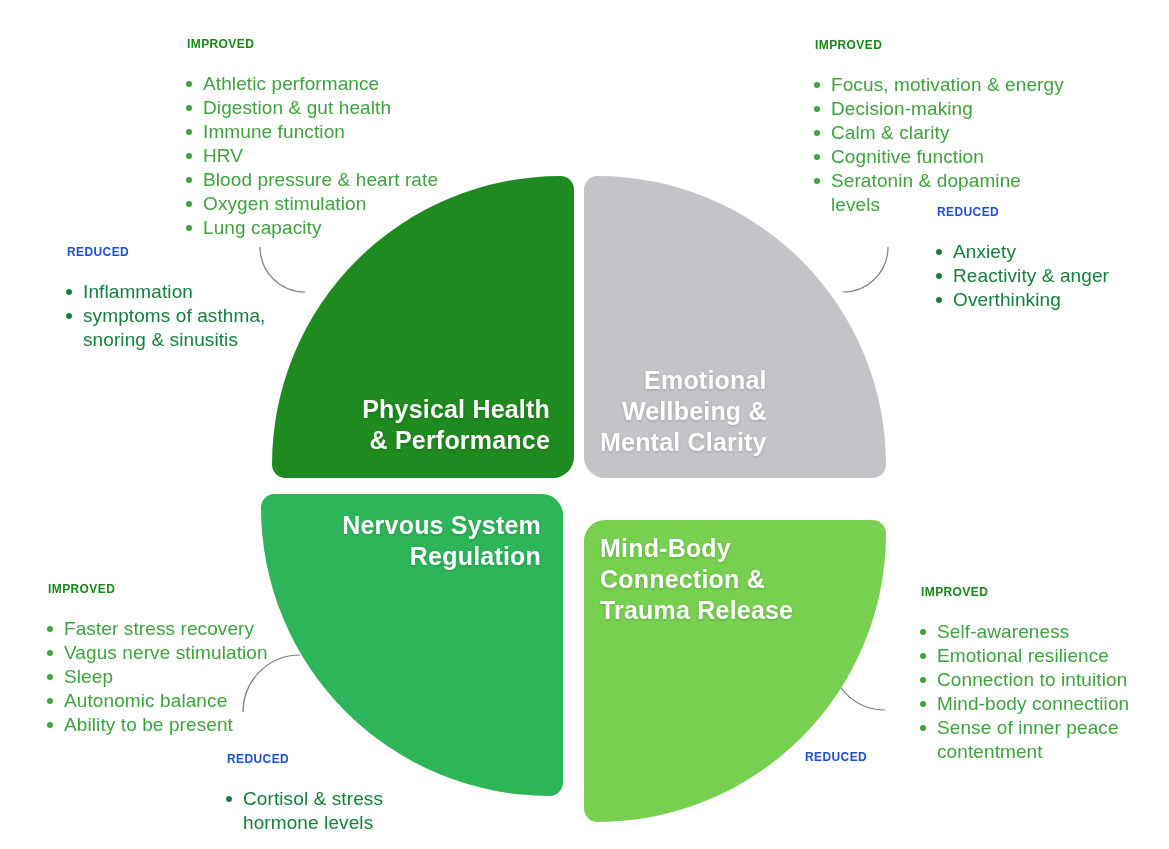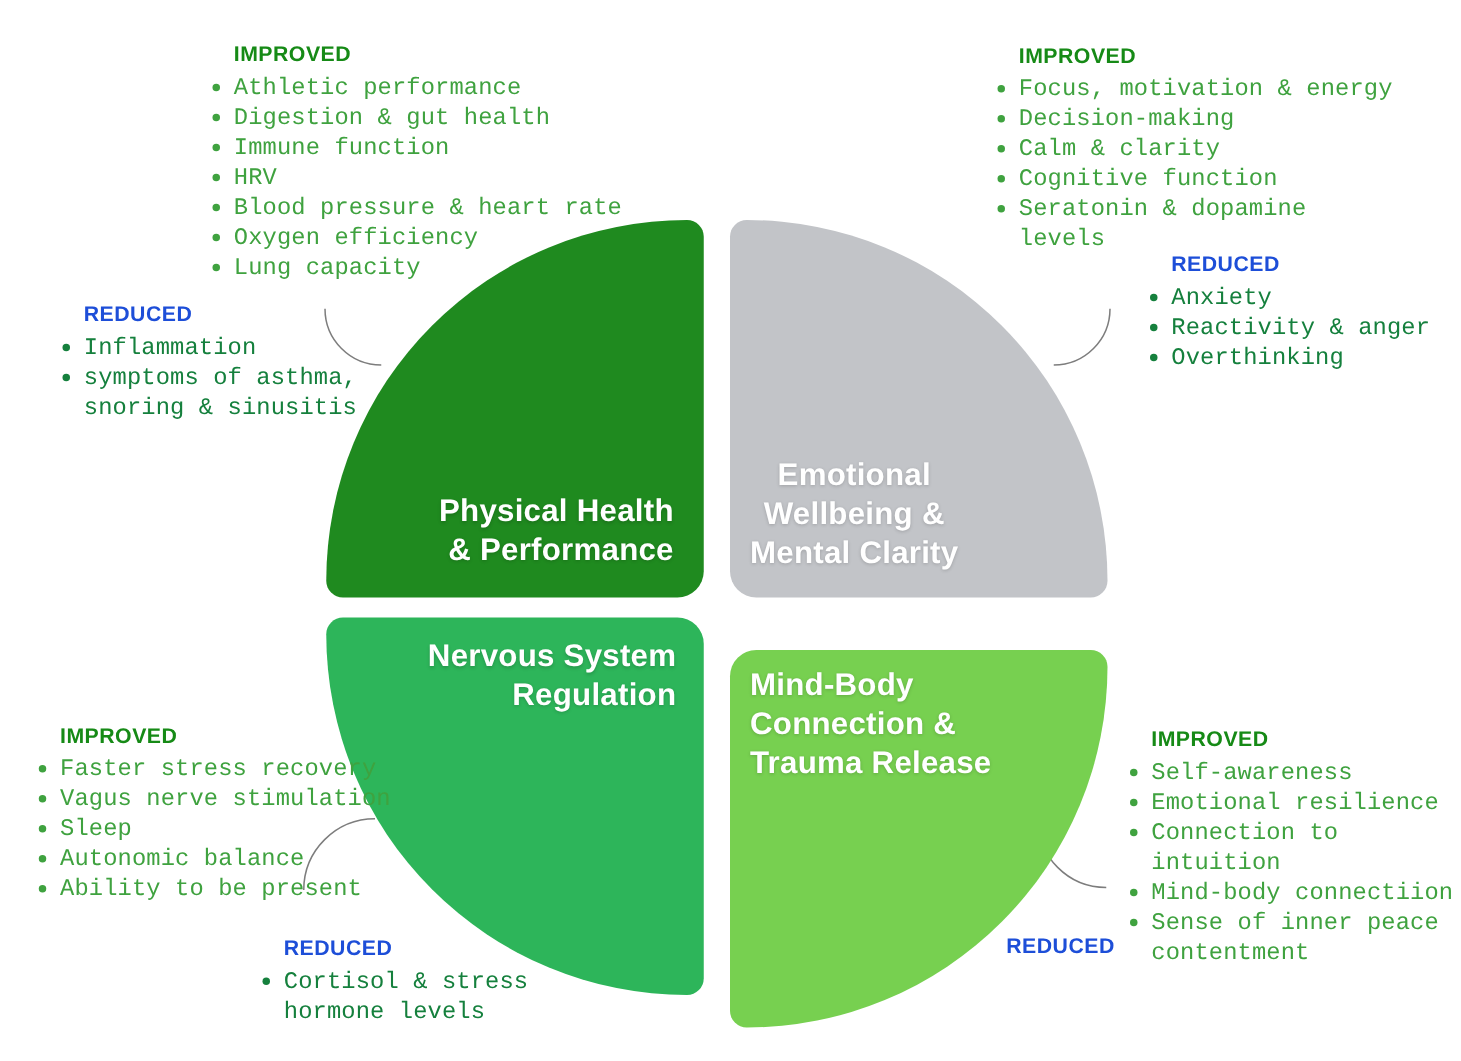--- a/index.html
+++ b/index.html
@@ -2,39 +2,39 @@
 <html><head>
 <meta charset="utf-8">
 <style>
   html,body{margin:0;padding:0;background:#fff;}
   #canvas{
     position:relative;width:1169px;height:849px;overflow:hidden;background:#ffffff;
     font-family:"Liberation Sans","DejaVu Sans",sans-serif;
   }
   
   .quad{position:absolute;width:302px;height:302px;}
-  .quad-tl{left:261px;top:176px;border-radius:100% 14px 22px 14px;}
+  .quad-tl{left:272px;top:176px;border-radius:100% 14px 22px 14px;}
   .quad-tr{left:584px;top:176px;border-radius:14px 100% 14px 22px;}
   .quad-bl{left:261px;top:494px;border-radius:14px 22px 14px 100%;}
   .quad-br{left:584px;top:520px;border-radius:22px 14px 100% 14px;}
   .quad-label{
     position:absolute;color:#fff;font-weight:700;font-size:25px;line-height:31px;
     letter-spacing:.2px;white-space:pre-line;text-shadow:0 1px 3px rgba(0,0,0,.18);
   }
   .quad-tl .quad-label{right:24px;bottom:22px;text-align:right;}
-  .quad-tr .quad-label{left:16px;bottom:20px;text-align:center;}
+  .quad-tr .quad-label{left:16px;bottom:20px;text-align:right;}
   .quad-bl .quad-label{right:22px;top:16px;text-align:right;}
   .quad-br .quad-label{left:16px;top:13px;text-align:left;}
   
   .benefit-block{position:absolute;}
   .benefit-heading{
-    font-size:17px;font-weight:700;letter-spacing:.4px;line-height:24px;
+    font-size:12px;font-weight:700;letter-spacing:.4px;line-height:24px;
     padding-left:19px;margin:0 0 2px 0;
   }
-  .benefit-list{list-style:none;margin:0;padding:0;font-family:Liberation Mono, monospace;}
+  .benefit-list{list-style:none;margin:16px;padding:0;}
   .benefit-list li{
     position:relative;padding-left:19px;font-size:19px;line-height:24px;
     letter-spacing:.1px;white-space:pre-line;
   }
   .benefit-list li::before{
     content:"";position:absolute;left:2px;top:9px;width:6px;height:6px;border-radius:50%;
     background:currentColor;
   }
   .improved .benefit-heading{color:#168a16;}
   .improved .benefit-list li{color:#3fa23f;}
@@ -88,21 +88,21 @@
   </div>
 
   <div class="benefit-block improved pos-tl-improved">
     <div class="benefit-heading">IMPROVED</div>
     <ul class="benefit-list">
       <li>Athletic performance</li>
       <li>Digestion &amp; gut health</li>
       <li>Immune function</li>
       <li>HRV</li>
       <li>Blood pressure &amp; heart rate</li>
-      <li>Oxygen efficiency</li>
+      <li>Oxygen stimulation</li>
       <li>Lung capacity</li>
     </ul>
   </div>
 
   <div class="benefit-block reduced pos-tl-reduced">
     <div class="benefit-heading">REDUCED</div>
     <ul class="benefit-list">
       <li>Inflammation</li>
       <li>symptoms of asthma,
 snoring &amp; sinusitis</li>

